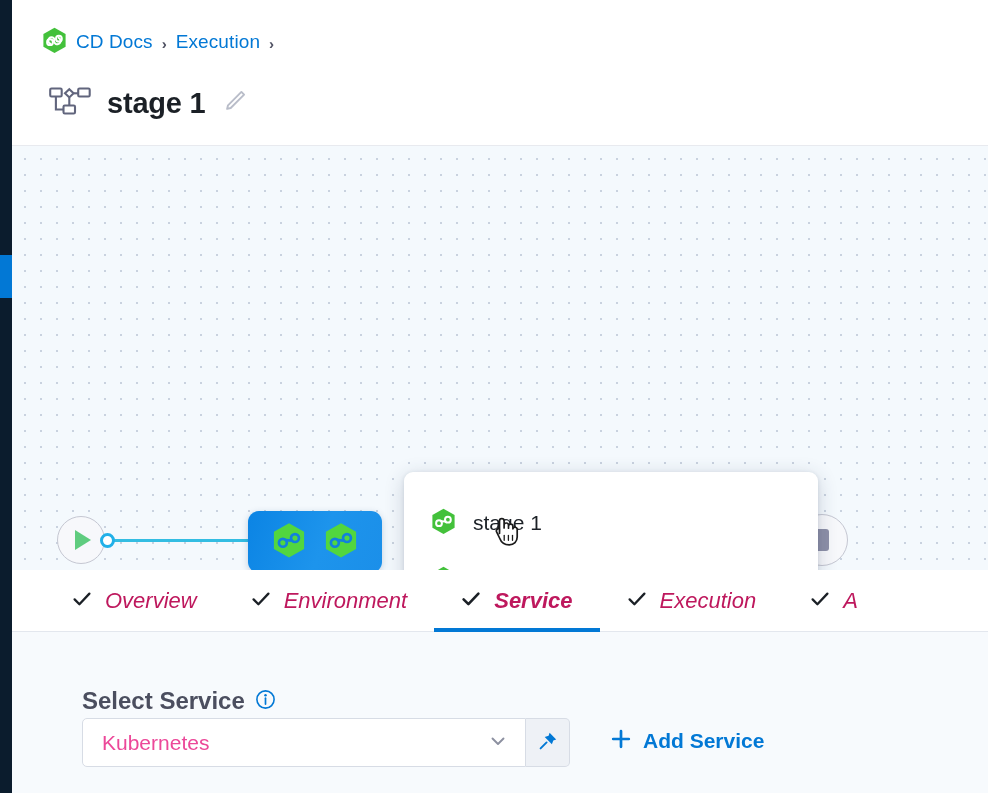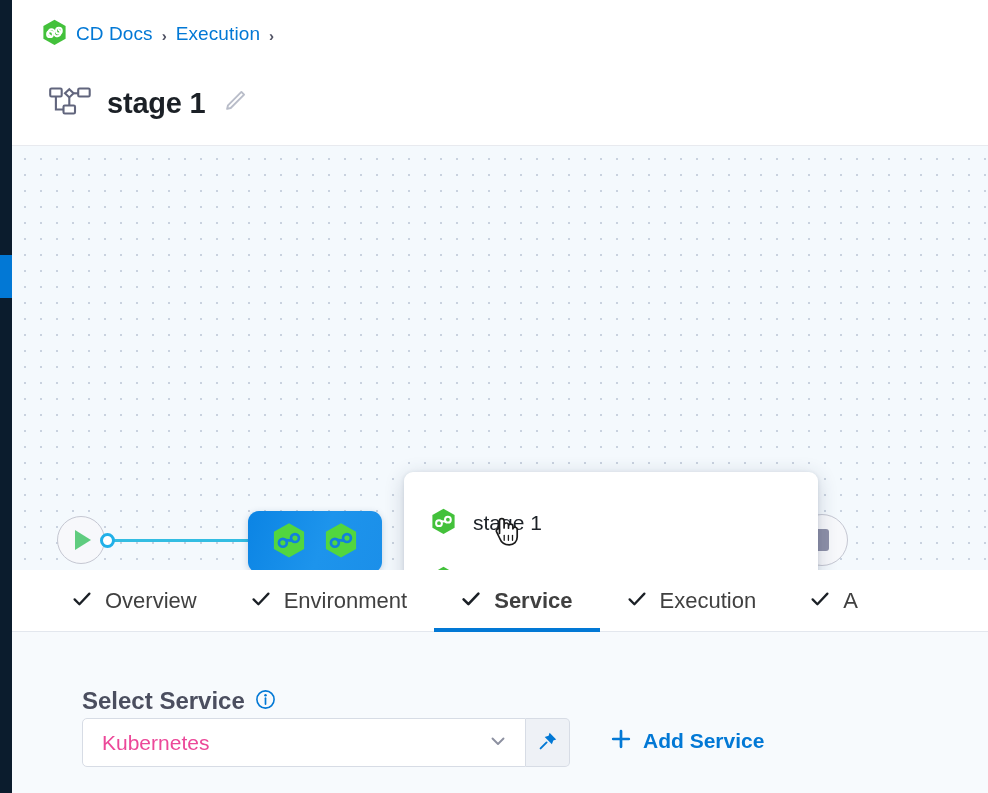--- a/index.html
+++ b/index.html
@@ -34,21 +34,21 @@
     left: 0;
     top: 255px;
     width: 12px;
     height: 43px;
     background: #0278d5;
   }
 
   
   .breadcrumb-bar {
     position: absolute;
-    left: 12px; top: 4px;
+    left: 12px; top: 12px;
     width: 788px;
     height: 61px;
     background: #ffffff;
     border-bottom: 1px solid #e8eaef;
     display: flex;
     align-items: center;
     padding-left: 30px;
     gap: 9px;
   }
   .hex-ico { display: block; }
@@ -234,21 +234,22 @@
     display: flex;
     align-items: center;
     gap: 13px;
     padding: 0 27px;
     position: relative;
     cursor: pointer;
     white-space: nowrap;
   }
   .tab-label {
     font-size: 22px;
-    color: #404040;
+    color: #be185d;
+    font-style: italic;
   }
   .tab.active .tab-label { font-weight: bold; }
   .tab.active::after {
     content: "";
     position: absolute;
     left: 0; right: 0; bottom: -1px;
     height: 4px;
     background: #0278d5;
   }
   .check {

